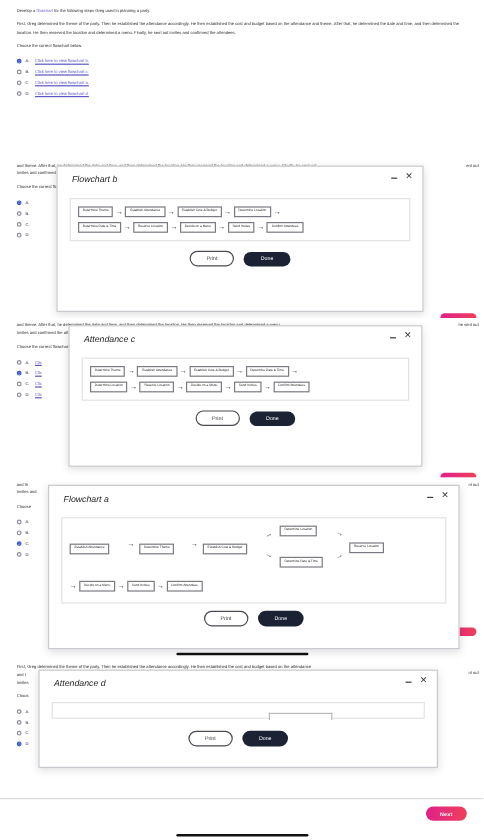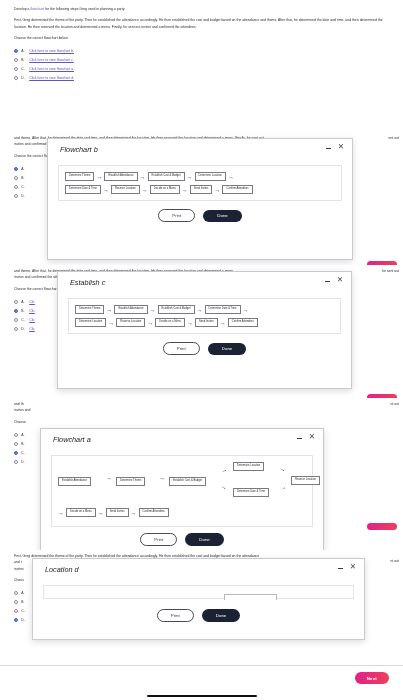--- a/index.html
+++ b/index.html
@@ -271,21 +271,21 @@
           <span class="opt-link">Clic</span>
         </div>
     </div>
   </div>
   <div class="q-line" style="position:absolute;right:4px;top:3px;">he sent out</div>
   <div class="pink-peek" style="bottom:-3px;"></div>
 </div>
 
 <div class="modal" style="left:57px;top:271px;width:295px;height:118px;">
   <div class="modal-bar">
-    <div class="modal-title">Establish c</div>
+    <div class="modal-title">Attendance c</div>
     <div class="win-ctrls">
       <span>
           <i class="win-min"></i>
         </span>
       <span class="win-close">✕</span>
     </div>
   </div>
   <div class="chart-area">
     <div class="fc-row">
       <span class="node">Determine Theme</span>
@@ -337,21 +337,21 @@
           <span class="radio"></span>
           <span class="opt-letter">D.</span>
         </div>
     </div>
   </div>
   <div class="q-line" style="position:absolute;right:4px;top:3px;">nt out</div>
   <div class="pink-peek" style="bottom:20px;"></div>
   <div class="home-ind" style="bottom:4px;"></div>
 </div>
 
-<div class="modal" style="left:40px;top:428px;width:284px;height:137px;">
+<div class="modal" style="left:40px;top:404px;width:343px;height:137px;">
   <div class="modal-bar">
     <div class="modal-title">Flowchart a</div>
     <div class="win-ctrls">
       <span>
           <i class="win-min"></i>
         </span>
       <span class="win-close">✕</span>
     </div>
   </div>
   <div class="chart-area" style="height:72px;position:relative;">
@@ -412,21 +412,21 @@
   <div class="q-line" style="position:absolute;right:4px;top:8px;">nt out</div>
   <div class="sep" style="position:absolute;left:0;right:0;bottom:34px;"></div>
   <div class="next-wrap" style="position:absolute;right:0;bottom:16px;">
     <button class="next-btn">Next</button>
   </div>
   <div class="home-ind"></div>
 </div>
 
 <div class="modal" style="left:32px;top:558px;width:333px;height:82px;">
   <div class="modal-bar">
-    <div class="modal-title">Location d</div>
+    <div class="modal-title">Attendance d</div>
     <div class="win-ctrls">
       <span>
           <i class="win-min"></i>
         </span>
       <span class="win-close">✕</span>
     </div>
   </div>
   <div class="chart-area" style="height:14px;padding:0;position:relative;">
     <div style="position:absolute;left:180px;top:8px;width:53px;height:6px;border:0.7px solid #b8b8be;border-bottom:none;background:#fff;"></div>
   </div>

